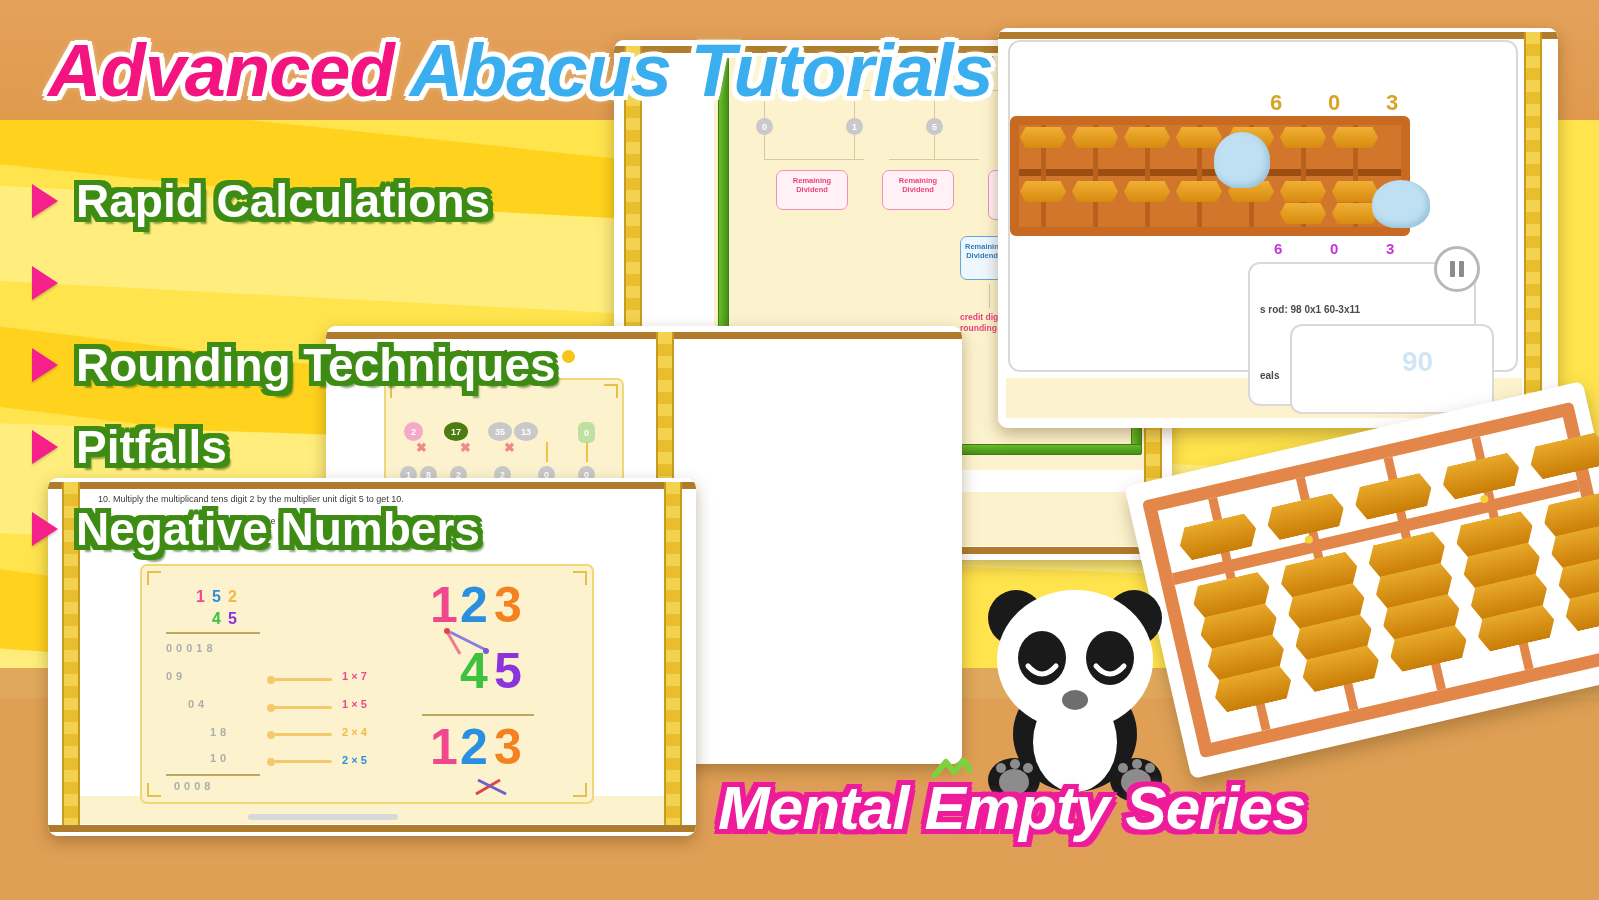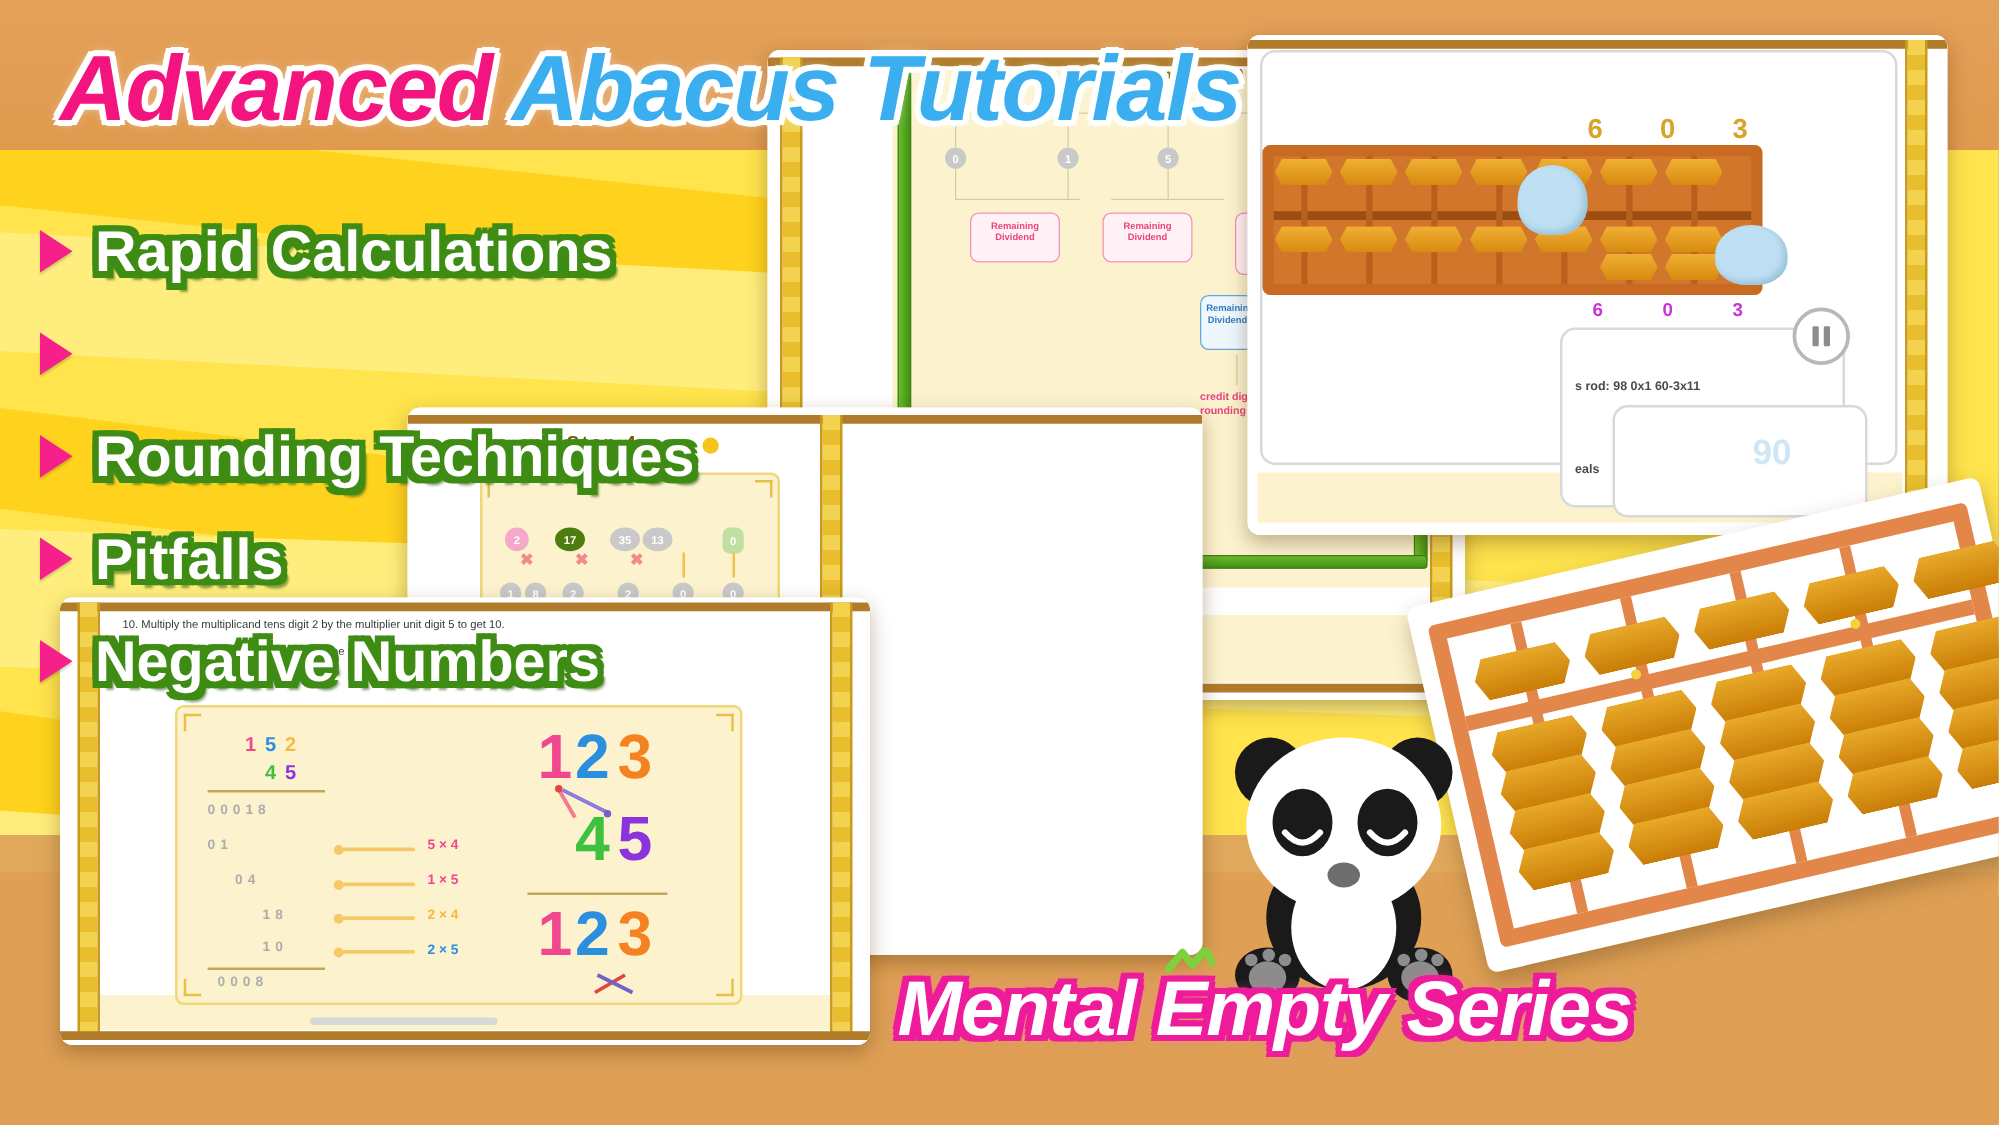--- a/index.html
+++ b/index.html
@@ -488,31 +488,31 @@
 
         <div class="cdig" style="left:54px;top:22px;color:#F0478F;">1</div>
         <div class="cdig" style="left:70px;top:22px;color:#2B8FE0;">5</div>
         <div class="cdig" style="left:86px;top:22px;color:#F5B942;">2</div>
         <div class="cdig" style="left:70px;top:44px;color:#3EC13E;">4</div>
         <div class="cdig" style="left:86px;top:44px;color:#8B33DD;">5</div>
 
         <div class="rule" style="left:24px;top:66px;width:94px;"></div>
 
         <div class="mini" style="left:24px;top:76px;color:#ADADAD;letter-spacing:4px;">00018</div>
-        <div class="mini" style="left:24px;top:104px;color:#ADADAD;letter-spacing:4px;">01</div>
+        <div class="mini" style="left:24px;top:104px;color:#ADADAD;letter-spacing:4px;">09</div>
         <div class="mini" style="left:46px;top:132px;color:#ADADAD;letter-spacing:4px;">04</div>
         <div class="mini" style="left:68px;top:160px;color:#ADADAD;letter-spacing:4px;">18</div>
         <div class="mini" style="left:68px;top:186px;color:#ADADAD;letter-spacing:4px;">10</div>
 
         <div class="connector" style="left:132px;top:112px;width:58px;"></div>
         <div class="connector" style="left:132px;top:140px;width:58px;"></div>
         <div class="connector" style="left:132px;top:167px;width:58px;"></div>
         <div class="connector" style="left:132px;top:194px;width:58px;"></div>
 
-        <div class="mini" style="left:200px;top:104px;color:#F0478F;">5 × 4</div>
+        <div class="mini" style="left:200px;top:104px;color:#F0478F;">1 × 7</div>
         <div class="mini" style="left:200px;top:132px;color:#F0478F;">1 × 5</div>
         <div class="mini" style="left:200px;top:160px;color:#F5B942;">2 × 4</div>
         <div class="mini" style="left:200px;top:188px;color:#2B8FE0;">2 × 5</div>
 
         <div class="rule" style="left:24px;top:208px;width:94px;"></div>
         <div class="mini" style="left:32px;top:214px;color:#ADADAD;letter-spacing:4px;">0008</div>
 
         <div class="bigdig" style="left:288px;top:14px;color:#F0478F;">1</div>
         <div class="bigdig" style="left:318px;top:14px;color:#2B8FE0;">2</div>
         <div class="bigdig" style="left:352px;top:14px;color:#F58220;">3</div>

